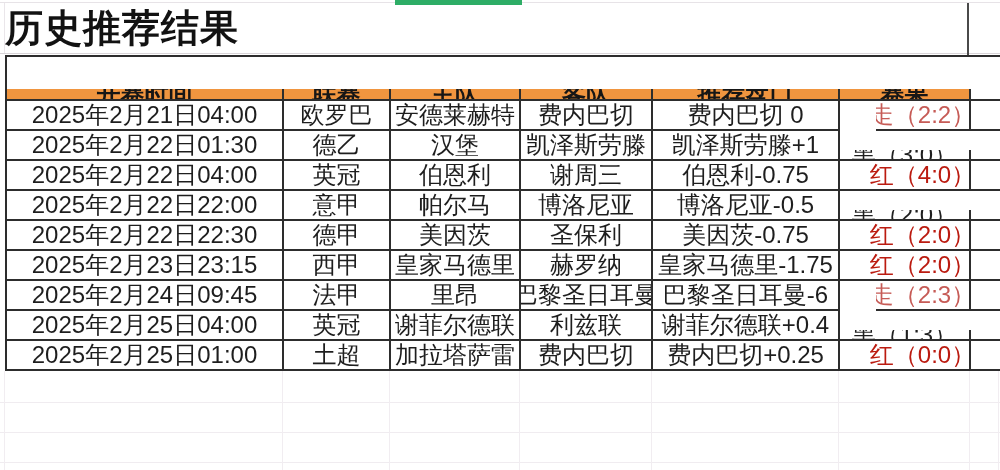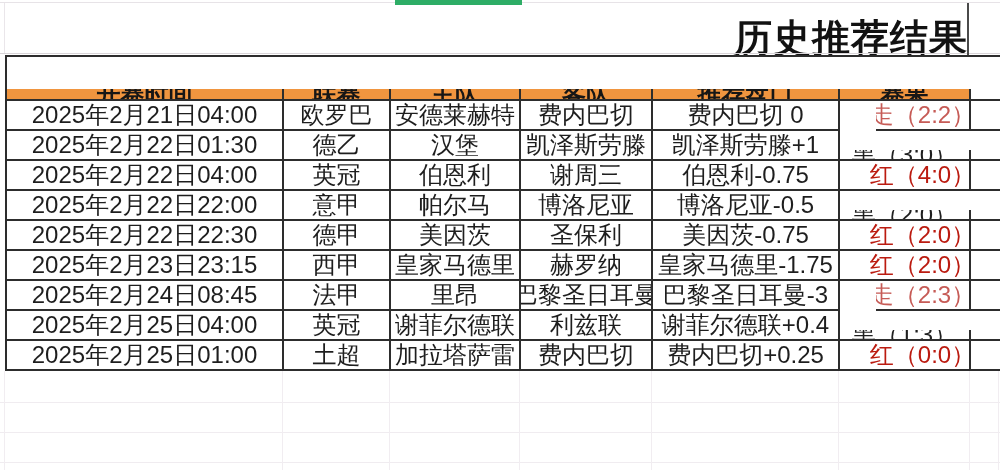--- a/index.html
+++ b/index.html
@@ -2,23 +2,23 @@
 <html style="--header-bg: #F0953F; --res-red: #BB1B10; --res-push: #C65B56; --res-black: #1F1F1F; --selection-green: #2EAD66; --border-dark: #2D2D2D;"><head>
 <meta charset="utf-8">
 <style>
   * { margin:0; padding:0; box-sizing:border-box; }
   body { font-family: "Liberation Sans", "DejaVu Sans", sans-serif; background:#fff; }
   .screen { position:relative; width:1000px; height:470px; background:#ffffff; overflow:hidden; }
 
   
   .gridline-top { position:absolute; left:0; top:2px; width:1000px; height:1px; background:#e7e3e7; }
   .selection-bar { position:absolute; left:395px; top:0; width:127px; height:5px; background:var(--selection-green); }
-  .page-title { position:absolute; left:5px; top:18px; width:963px; height:46px;
-                text-align:right; font-size:38px; font-weight:700; color:#121212;
-                letter-spacing:1px; line-height:46px;font-family:Liberation Mono, monospace; }
+  .page-title { position:absolute; left:5px; top:5px; width:963px; height:46px;
+                text-align:left; font-size:38px; font-weight:700; color:#121212;
+                letter-spacing:1px; line-height:46px; }
   .preheader-line { position:absolute; left:0; top:53px; width:1000px; height:1px; background:#d9d5d9; }
   .vline-above-right { position:absolute; left:967px; top:3px; width:2px; height:52px; background:#4a4a4a; }
   .vline-above-left { position:absolute; left:4px; top:3px; width:1px; height:50px; background:#eae6ea; }
 
   
   .sheet-table { position:absolute; left:5px; top:55px; display:grid;
                  grid-template-columns: 277px 107px 130px 132px 187px 131px 31px;
                  grid-template-rows: 44px; grid-auto-rows: 30px;
                  border-top:2px solid var(--border-dark); border-left:2px solid var(--border-dark);
                  background:#fff; }
@@ -125,25 +125,25 @@
           <div class="cell">2025年2月23日23:15</div>
           <div class="cell">西甲</div>
           <div class="cell">皇家马德里</div>
           <div class="cell">赫罗纳</div>
           <div class="cell">皇家马德里-1.75</div>
           <div class="cell res-red">红（2:0）</div>
           <div class="cell blank"></div>
         </div>
       
         <div class="trow">
-          <div class="cell">2025年2月24日08:45</div>
+          <div class="cell">2025年2月24日09:45</div>
           <div class="cell">法甲</div>
           <div class="cell">里昂</div>
           <div class="cell">巴黎圣日耳曼</div>
-          <div class="cell">巴黎圣日耳曼-3</div>
+          <div class="cell">巴黎圣日耳曼-6</div>
           <div class="cell res-push">走（2:3）</div>
           <div class="cell blank"></div>
         </div>
       
         <div class="trow">
           <div class="cell">2025年2月25日04:00</div>
           <div class="cell">英冠</div>
           <div class="cell">谢菲尔德联</div>
           <div class="cell">利兹联</div>
           <div class="cell">谢菲尔德联+0.4</div>

